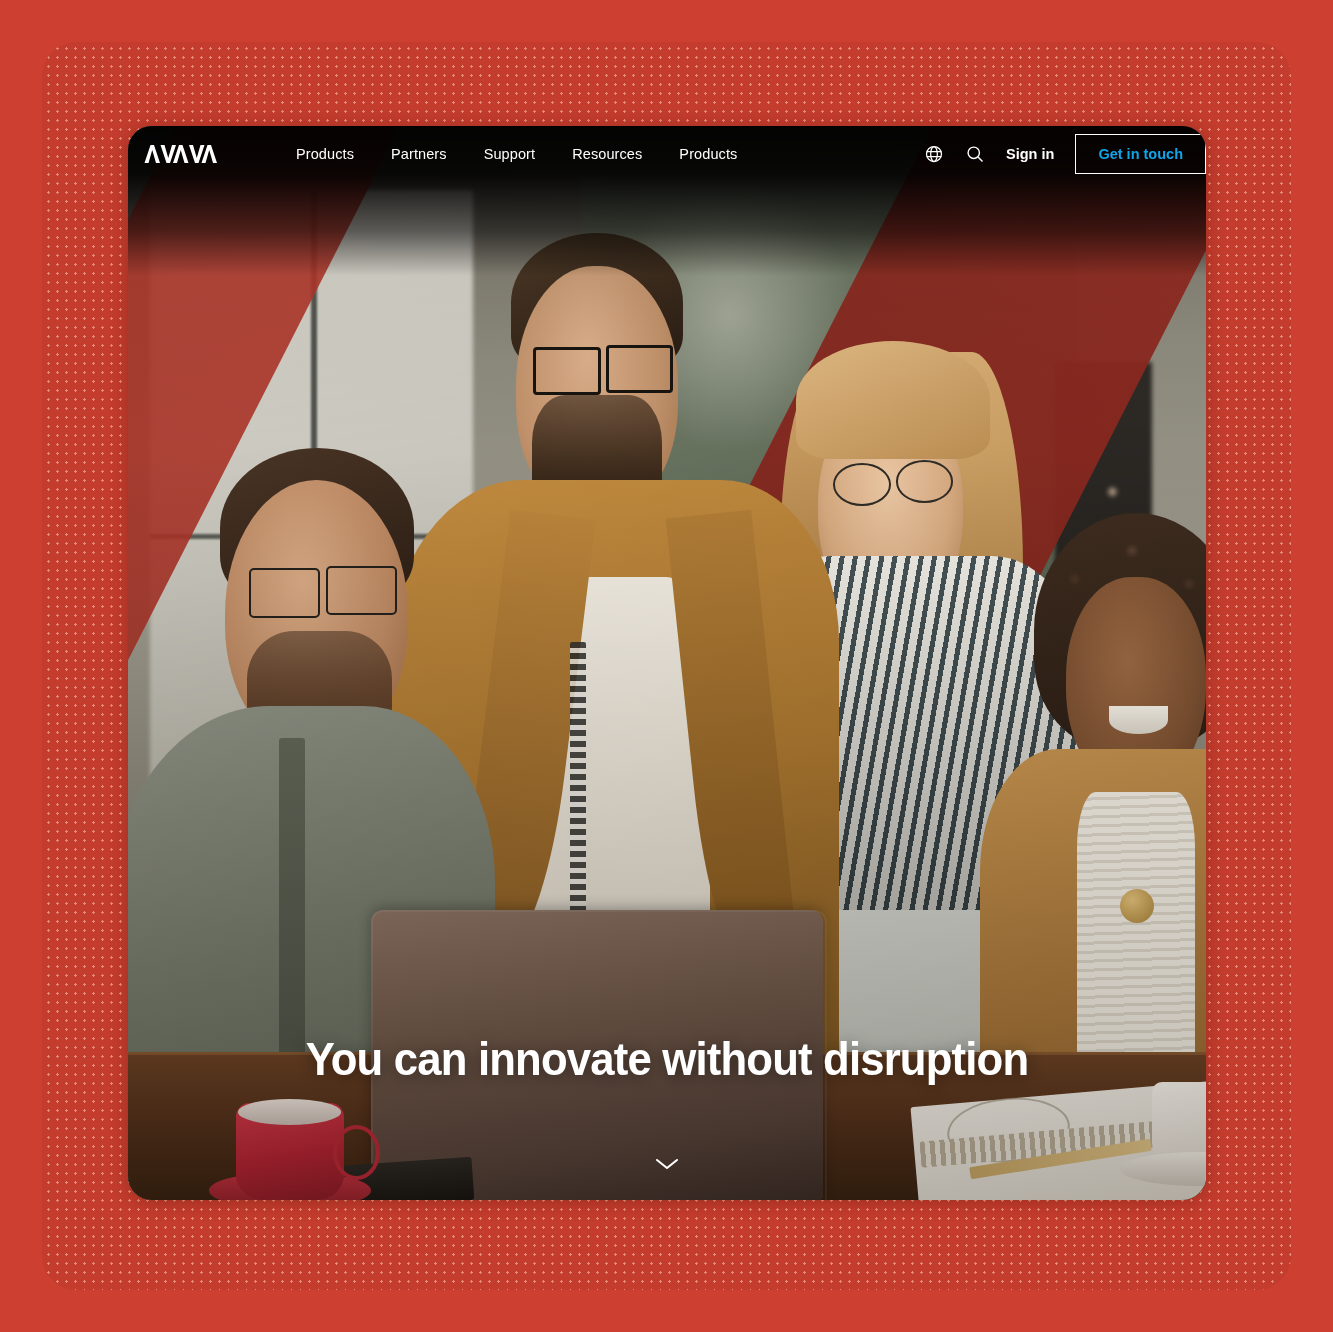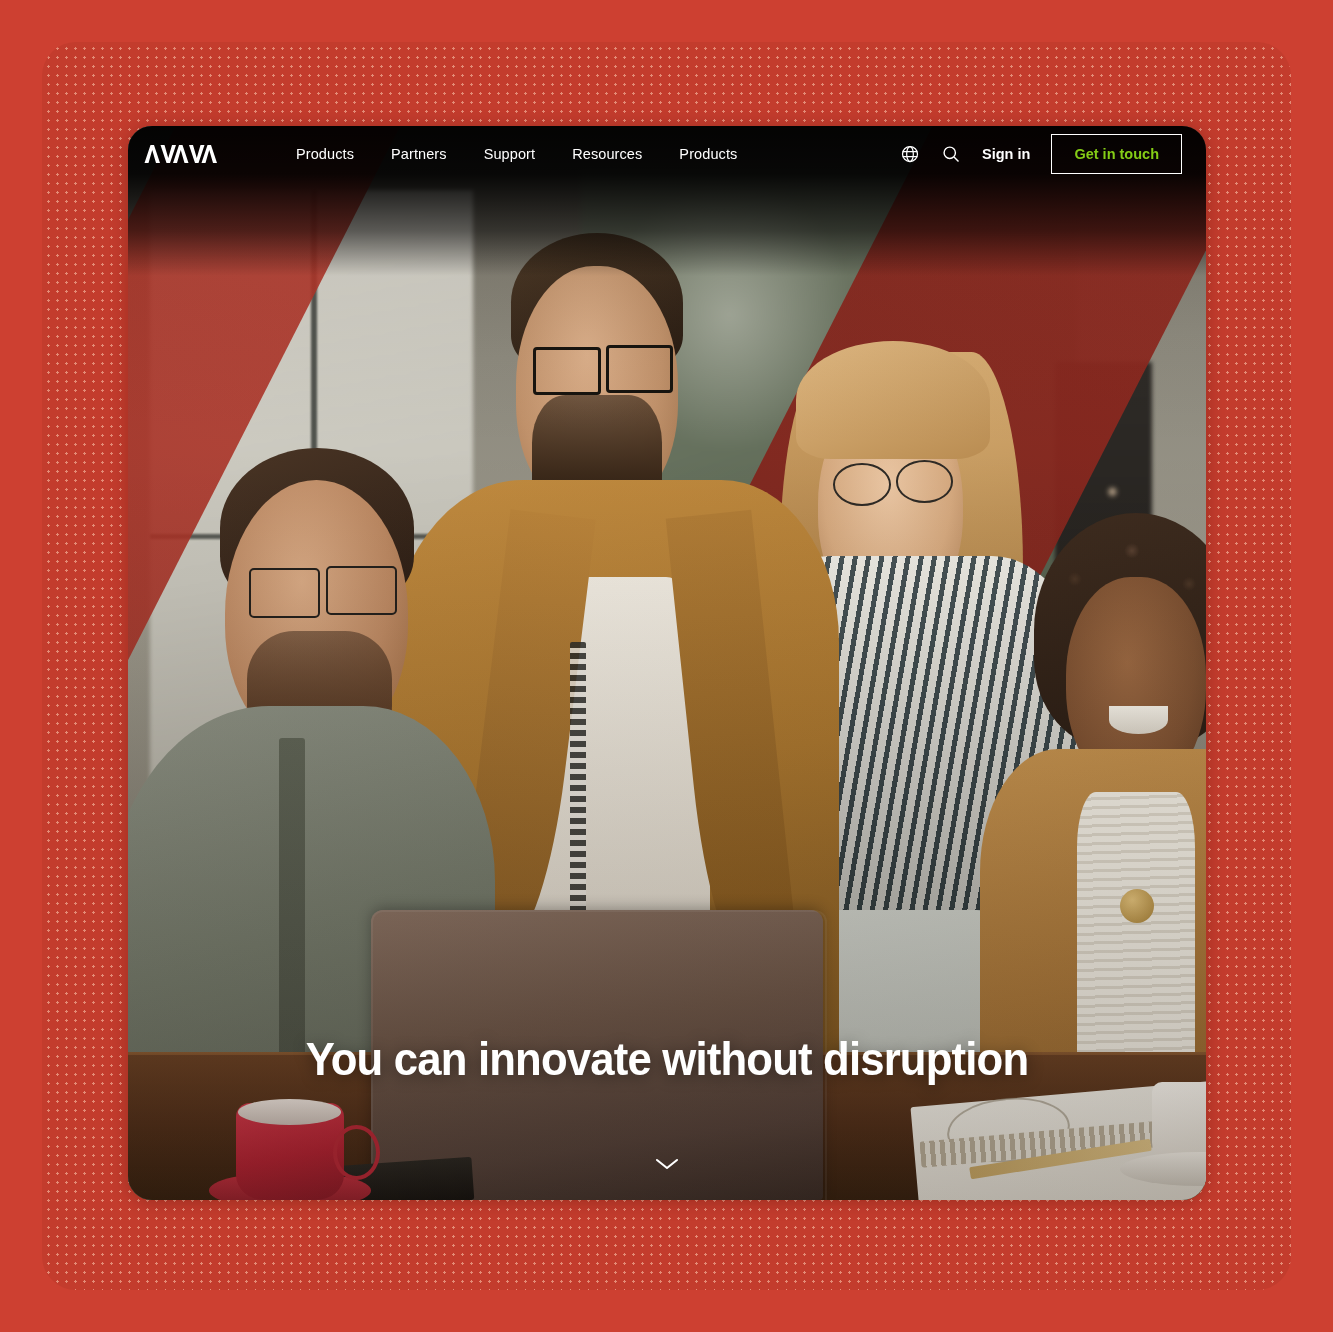--- a/index.html
+++ b/index.html
@@ -185,24 +185,24 @@
     pointer-events:none;}
 
   
   .nav-shade{position:absolute;left:0;top:0;width:100%;height:150px;
     background:linear-gradient(180deg,rgba(0,0,0,.97) 0%,rgba(0,0,0,.93) 32%,rgba(0,0,0,.55) 70%,rgba(0,0,0,0) 100%);}
   .nav{position:absolute;left:0;top:0;width:100%;height:56px;display:flex;align-items:center;
     padding:0 0 0 14px;box-sizing:border-box;gap:28px;}
   .logo{width:86px;height:26px;margin-right:40px;flex:none;}
   .navlinks{display:flex;align-items:center;gap:37px;}
   .navlink{color:#fff;font-size:14.5px;letter-spacing:.1px;cursor:pointer;white-space:nowrap;}
-  .navright{margin-left:auto;display:flex;align-items:center;gap:21px;padding-right:24px;}
+  .navright{margin-left:auto;display:flex;align-items:center;gap:21px;padding-right:0;}
   .ic{width:20px;height:20px;flex:none;cursor:pointer;}
   .signin{color:#fff;font-size:14.5px;font-weight:600;cursor:pointer;white-space:nowrap;}
-  .cta{border:1px solid #ffffff;color:#84cc16;background:transparent;font-size:14.5px;font-weight:700;
+  .cta{border:1px solid #ffffff;color:#0ea5e9;background:transparent;font-size:14.5px;font-weight:700;
     padding:11px 22px;cursor:pointer;white-space:nowrap;font-family:inherit;}
 
   
   .headline{position:absolute;left:0;right:0;top:905px;text-align:center;color:#fff;
     font-size:47px;font-weight:700;letter-spacing:-0.9px;
     text-shadow:0 2px 16px rgba(0,0,0,.45);
     font-family:"Liberation Sans", sans-serif;transform:scaleX(.93);}
   .scroll{position:absolute;left:50%;top:1030px;transform:translateX(-50%);width:26px;height:16px;cursor:pointer;}
 </style>
 </head>

